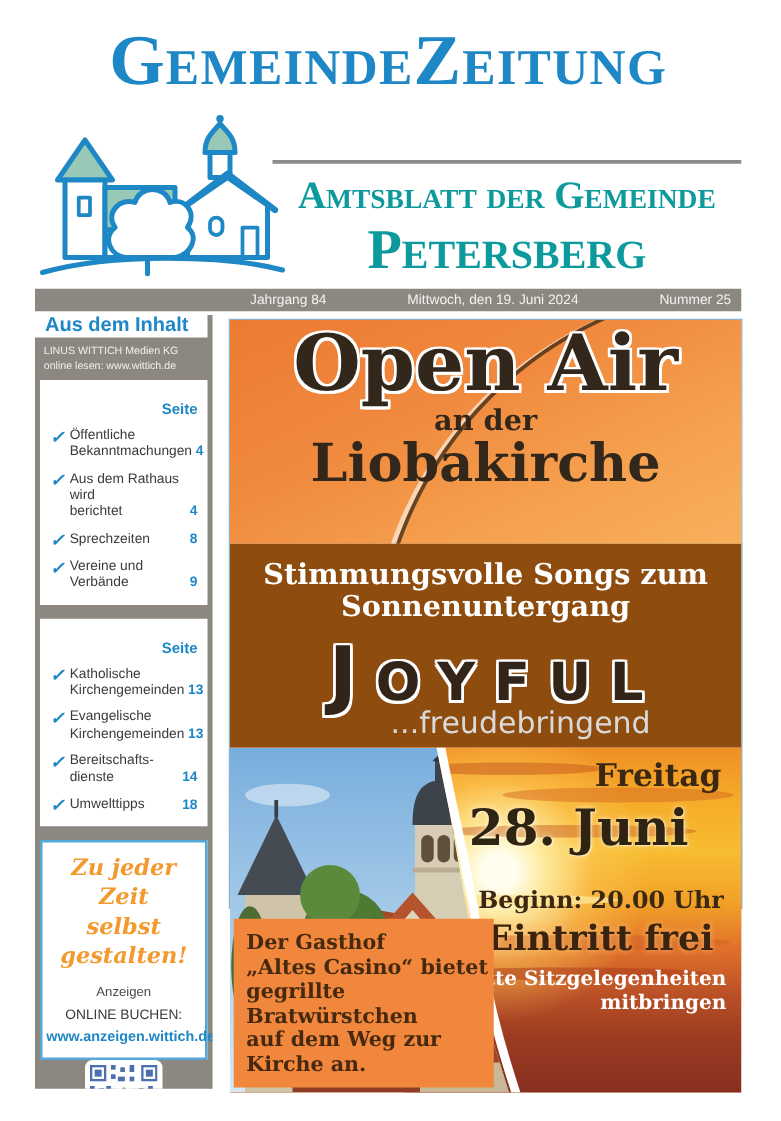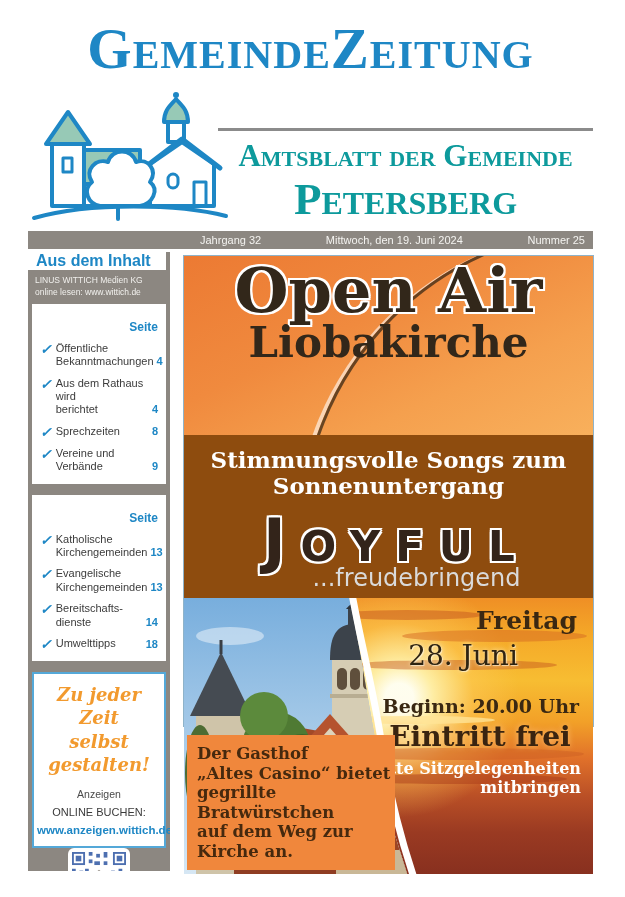--- a/index.html
+++ b/index.html
@@ -82,21 +82,21 @@
   .st2{top:32px;right:6px;width:185px;height:12px;background:rgba(214,106,34,.5);}
   .st3{top:62px;left:28px;width:205px;height:10px;background:rgba(196,84,28,.45);}
   .st4{top:118px;left:6px;width:165px;height:8px;background:rgba(255,228,150,.8);}
   .st5{top:150px;left:0;width:260px;height:12px;background:rgba(205,95,35,.5);}
   .st6{top:176px;left:18px;width:225px;height:10px;background:rgba(170,60,25,.5);}
   .church-wrap{position:absolute;left:0;top:0;width:240px;height:276px;z-index:2;
     clip-path:polygon(0 0,69% 0,73% 18%,77% 38%,81% 58%,85% 78%,93% 100%,0 100%);}
   .curve-svg{position:absolute;left:0;top:0;width:411px;height:276px;z-index:3;pointer-events:none;}
   .event{position:absolute;right:6px;top:8px;width:248px;z-index:4;text-align:right;}
   .ev-day{font-size:25px;font-weight:700;color:#3a2812;padding-right:10px;}
-  .ev-date{font-size:28px;font-weight:400;color:#2f2412;text-align:center;margin-top:4px;
+  .ev-date{font-size:40px;font-weight:700;color:#2f2412;text-align:center;margin-top:4px;
     text-shadow:0 0 5px rgba(255,242,205,.95),1px 1px 0 rgba(255,255,255,.5);}
   .ev-begin{font-size:19px;font-weight:700;color:#3a2812;margin-top:23px;padding-right:8px;}
   .ev-adm{font-size:28px;font-weight:700;color:#3a2410;text-align:center;margin-top:3px;padding-left:34px;
     text-shadow:0 0 6px rgba(255,195,115,.95);}
   .ev-note{font-size:16px;font-weight:700;color:#fff;white-space:pre-line;line-height:1.18;
     margin-top:7px;padding-right:6px;}
   .info-box{position:absolute;left:3px;bottom:4px;width:208px;z-index:5;background:var(--info-box-orange);
     color:#46290e;font-weight:700;font-size:16.5px;line-height:1.18;padding:9px 4px 9px 10px;
     white-space:pre-line;}
 </style>
@@ -129,21 +129,21 @@
     </svg>
   </div>
 
   <div class="mast-sub">
     <div class="mast-rule"></div>
     <div class="mast-sub1">Amtsblatt der Gemeinde</div>
     <div class="mast-sub2">Petersberg</div>
   </div>
 
   <div class="issue-bar">
-    <span>Jahrgang 32</span>
+    <span>Jahrgang 84</span>
     <span>Mittwoch, den 19. Juni 2024</span>
     <span>Nummer 25</span>
   </div>
 
   <aside class="sidebar">
     <div class="sb-title-box">Aus dem Inhalt</div>
 
     <div class="sb-publisher">
       <div>LINUS WITTICH Medien KG</div>
       <div>online lesen: www.wittich.de</div>
@@ -265,20 +265,21 @@
       </div>
 
     </div>
   </aside>
 
   <section class="poster">
 
     <div class="p-top">
       <div class="arc"></div>
       <div class="headline">Open Air</div>
+      <div class="p-sub1">an der</div>
       <div class="p-sub2">Liobakirche</div>
     </div>
 
     <div class="p-band">
       <div class="band-lines">Stimmungsvolle Songs zum
 Sonnenuntergang</div>
       <div class="band-act">JOYFUL</div>
       <div class="band-tagline">...freudebringend</div>
     </div>
 

